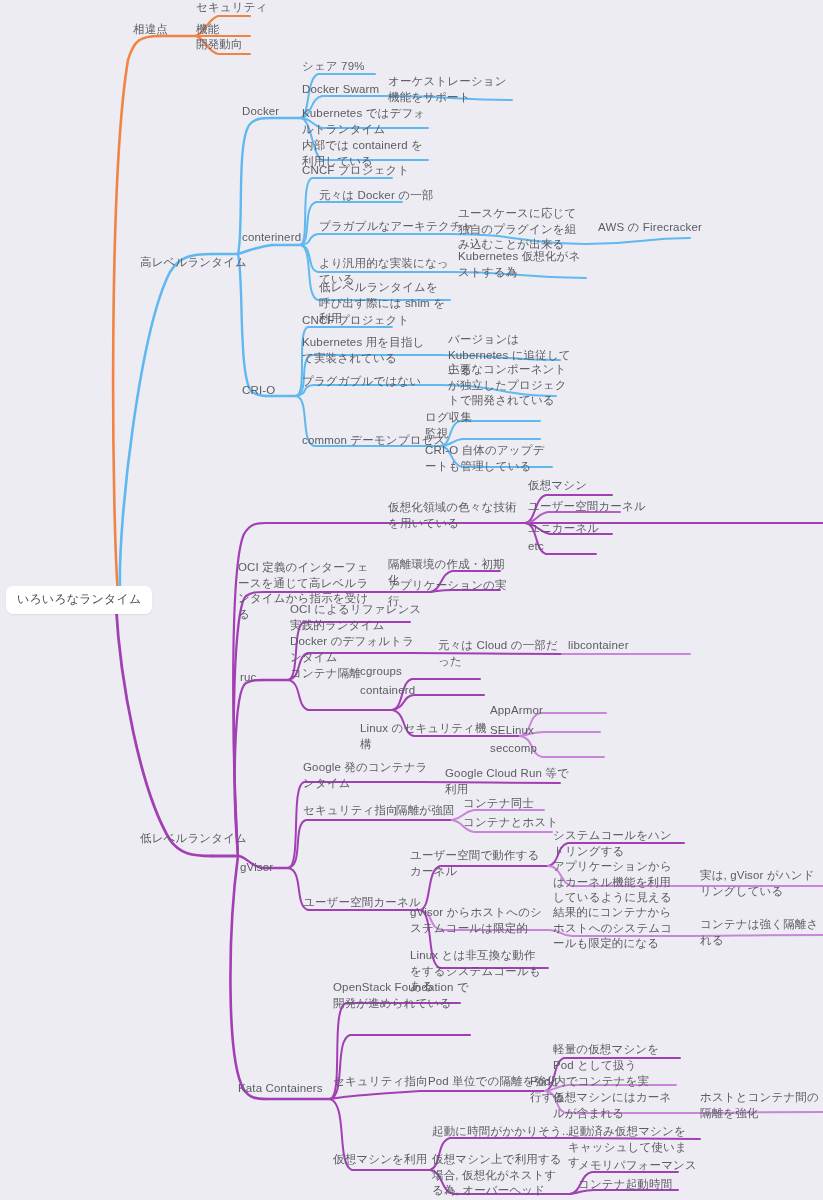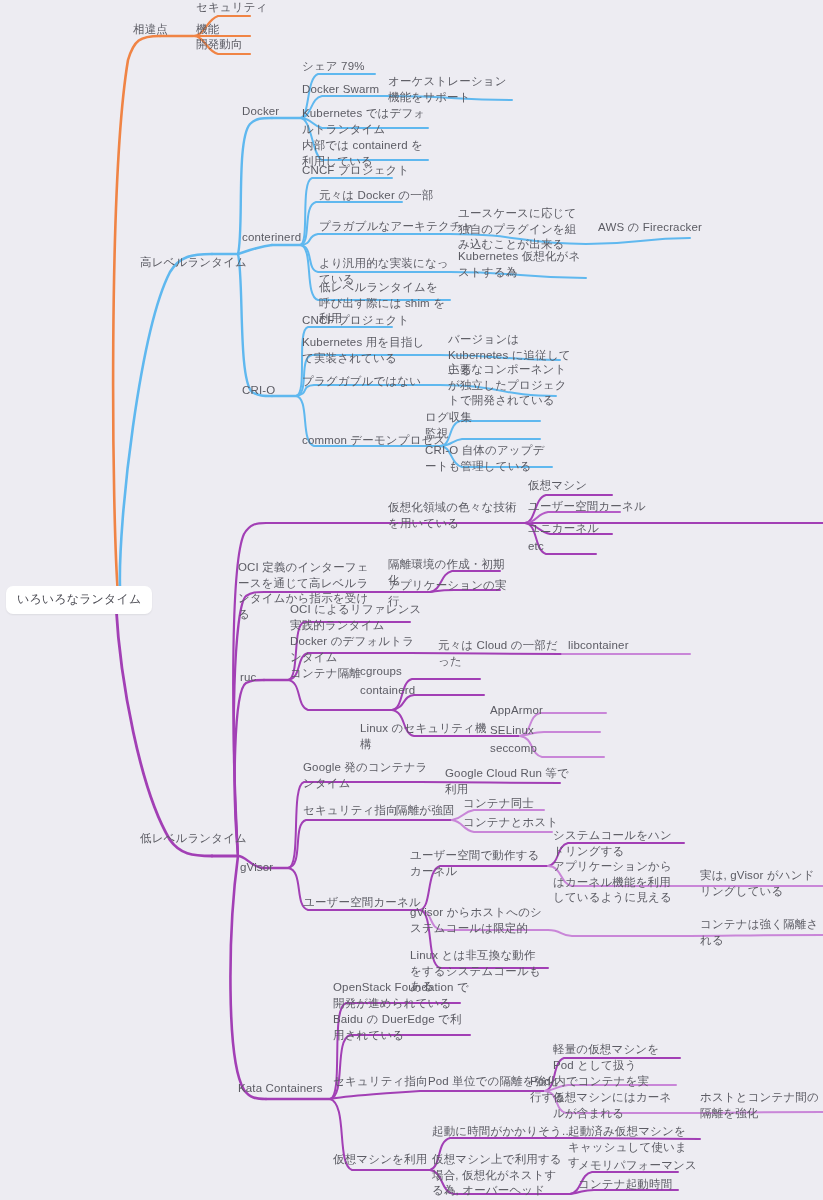--- a/index.html
+++ b/index.html
@@ -230,26 +230,26 @@
   <div class="node leaf" style="left:303px;top:803px">セキュリティ指向</div>
   <div class="node leaf" style="left:396px;top:803px">隔離が強固</div>
   <div class="node leaf" style="left:463px;top:796px">コンテナ同士</div>
   <div class="node leaf" style="left:463px;top:815px">コンテナとホスト</div>
   <div class="node leaf" style="left:303px;top:895px">ユーザー空間カーネル</div>
   <div class="node leaf" style="left:410px;top:848px;width:136px">ユーザー空間で動作するカーネル</div>
   <div class="node leaf" style="left:553px;top:828px;width:128px">システムコールをハンドリングする</div>
   <div class="node leaf" style="left:553px;top:859px;width:128px">アプリケーションからはカーネル機能を利用しているように見える</div>
   <div class="node leaf" style="left:700px;top:868px;width:120px">実は, gVisor がハンドリングしている</div>
   <div class="node leaf" style="left:410px;top:905px;width:136px">gVisor からホストへのシステムコールは限定的</div>
+  <div class="node leaf" style="left:553px;top:905px;width:128px">結果的にコンテナからホストへのシステムコールも限定的になる</div>
   <div class="node leaf" style="left:700px;top:917px;width:120px">コンテナは強く隔離される</div>
   <div class="node leaf" style="left:410px;top:948px;width:136px">Linux とは非互換な動作をするシステムコールもある</div>
 
   <div class="node lvl1" style="left:238px;top:1081px">Kata Containers</div>
   <div class="node leaf" style="left:333px;top:980px;width:136px">OpenStack Foundation で開発が進められている</div>
-  <div class="node leaf" style="left:333px;top:1012px;width:136px">Baidu の DuerEdge で利用されている</div>
   <div class="node leaf" style="left:333px;top:1074px">セキュリティ指向</div>
   <div class="node leaf" style="left:428px;top:1074px">Pod 単位での隔離を強化</div>
   <div class="node leaf" style="left:553px;top:1042px;width:128px">軽量の仮想マシンを Pod として扱う</div>
   <div class="node leaf" style="left:530px;top:1074px;width:128px">Pod 内でコンテナを実行する</div>
   <div class="node leaf" style="left:553px;top:1090px;width:128px">仮想マシンにはカーネルが含まれる</div>
   <div class="node leaf" style="left:700px;top:1090px;width:120px">ホストとコンテナ間の隔離を強化</div>
   <div class="node leaf" style="left:333px;top:1152px">仮想マシンを利用</div>
   <div class="node leaf" style="left:432px;top:1124px">起動に時間がかかりそう...</div>
   <div class="node leaf" style="left:568px;top:1124px;width:128px">起動済み仮想マシンをキャッシュして使います</div>
   <div class="node leaf" style="left:432px;top:1152px;width:136px">仮想マシン上で利用する場合, 仮想化がネストする為, オーバーヘッド</div>

